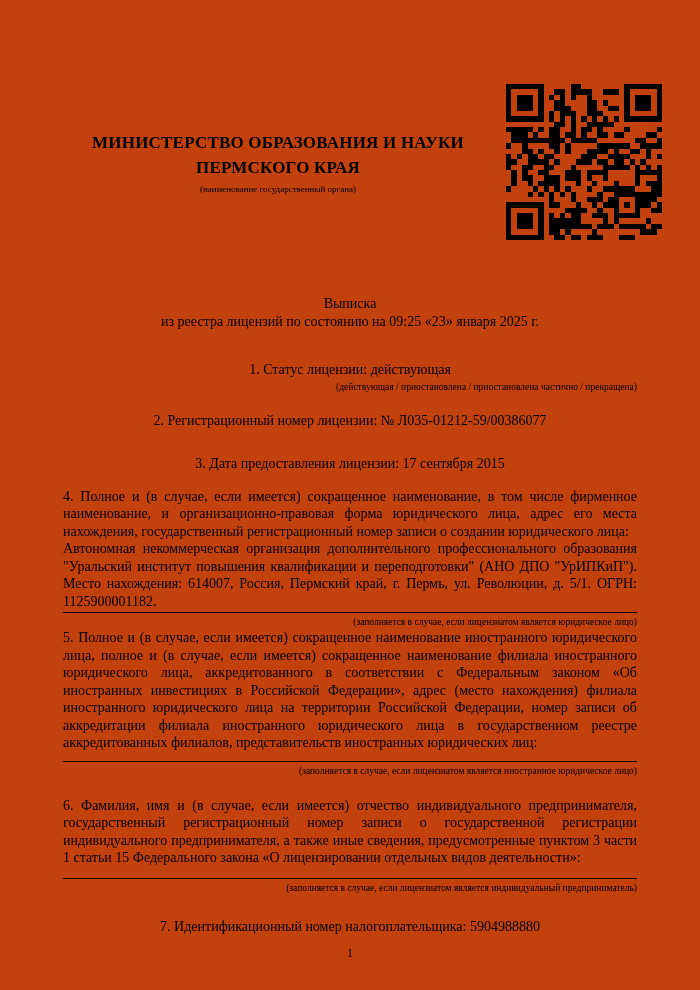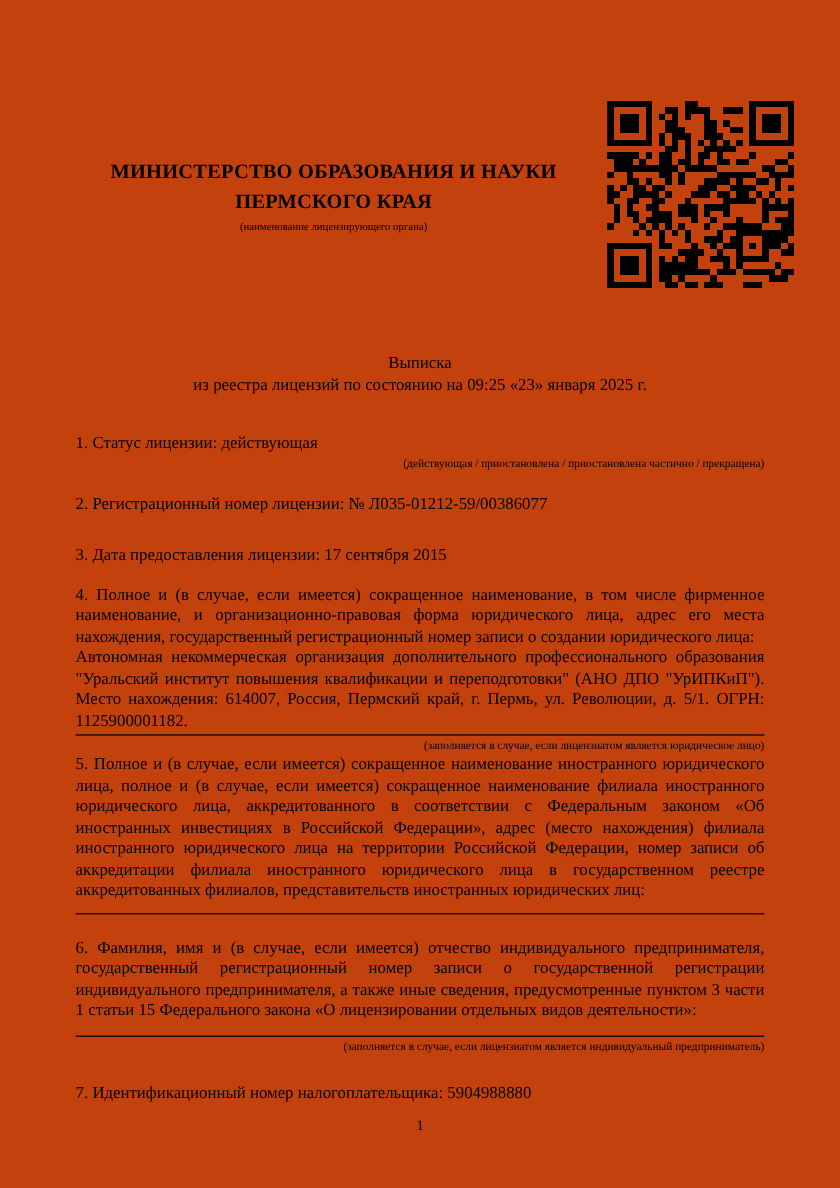--- a/index.html
+++ b/index.html
@@ -53,20 +53,21 @@
   .vypiska {
     margin-top: 100px;
     text-align: center;
     font-size: 14px;
     line-height: 18px;
   }
   
   .item {
     font-size: 14px;
     line-height: 17.5px;
+    text-align: center;
   }
   .justify { text-align: justify; }
   .small-caption {
     font-size: 9.5px;
     line-height: 12px;
     text-align: right;
   }
   .mt-item1   { margin-top: 30px; }
   .mt-cap1    { margin-top: 2px; }
   .mt-item2   { margin-top: 19px; }
@@ -529,41 +530,42 @@
         <rect x="22" y="28" width="1" height="1"></rect>
         <rect x="23" y="28" width="1" height="1"></rect>
       </svg>
     </div>
 
   <div class="content">
 
     <div class="ministry">
       <div class="ministry-name">МИНИСТЕРСТВО ОБРАЗОВАНИЯ И НАУКИ</div>
       <div class="ministry-name">ПЕРМСКОГО КРАЯ</div>
-      <div class="ministry-caption">(наименование лицензирующего органа)</div>
+      <div class="ministry-caption">(наименование государственный органа)</div>
     </div>
 
     <div class="vypiska">
       <div>Выписка</div>
       <div>из реестра лицензий по состоянию на 09:25 «23» января 2025 г.</div>
     </div>
 
     <div class="item mt-item1">1. Статус лицензии: действующая</div>
     <div class="small-caption mt-cap1">(действующая / приостановлена / приостановлена частично / прекращена)</div>
 
     <div class="item mt-item2">2. Регистрационный номер лицензии: № Л035-01212-59/00386077</div>
 
     <div class="item mt-item3">3. Дата предоставления лицензии: 17 сентября 2015</div>
 
     <div class="item justify mt-item4">4. Полное и (в случае, если имеется) сокращенное наименование, в том числе фирменное наименование, и организационно-правовая форма юридического лица, адрес его места нахождения, государственный регистрационный номер записи о создании юридического лица:</div>
     <div class="item justify value-underlined">Автономная некоммерческая организация дополнительного профессионального образования "Уральский институт повышения квалификации и переподготовки" (АНО ДПО "УрИПКиП"). Место нахождения: 614007, Россия, Пермский край, г. Пермь, ул. Революции, д. 5/1. ОГРН: 1125900001182.</div>
     <div class="small-caption mt-cap4">(заполняется в случае, если лицензиатом является юридическое лицо)</div>
 
     <div class="item justify mt-item5">5. Полное и (в случае, если имеется) сокращенное наименование иностранного юридического лица, полное и (в случае, если имеется) сокращенное наименование филиала иностранного юридического лица, аккредитованного в соответствии с Федеральным законом «Об иностранных инвестициях в Российской Федерации», адрес (место нахождения) филиала иностранного юридического лица на территории Российской Федерации, номер записи об аккредитации филиала иностранного юридического лица в государственном реестре аккредитованных филиалов, представительств иностранных юридических лиц:</div>
     <div class="blank-field field5"></div>
+    <div class="small-caption mt-cap5">(заполняется в случае, если лицензиатом является иностранное юридическое лицо)</div>
 
     <div class="item justify mt-item6">6. Фамилия, имя и (в случае, если имеется) отчество индивидуального предпринимателя, государственный регистрационный номер записи о государственной регистрации индивидуального предпринимателя, а также иные сведения, предусмотренные пунктом 3 части 1 статьи 15 Федерального закона «О лицензировании отдельных видов деятельности»:</div>
     <div class="blank-field field6"></div>
     <div class="small-caption mt-cap6">(заполняется в случае, если лицензиатом является индивидуальный предприниматель)</div>
 
     <div class="item mt-item7">7. Идентификационный номер налогоплательщика: 5904988880</div>
 
     <div class="page-number">1</div>
 
   </div>

